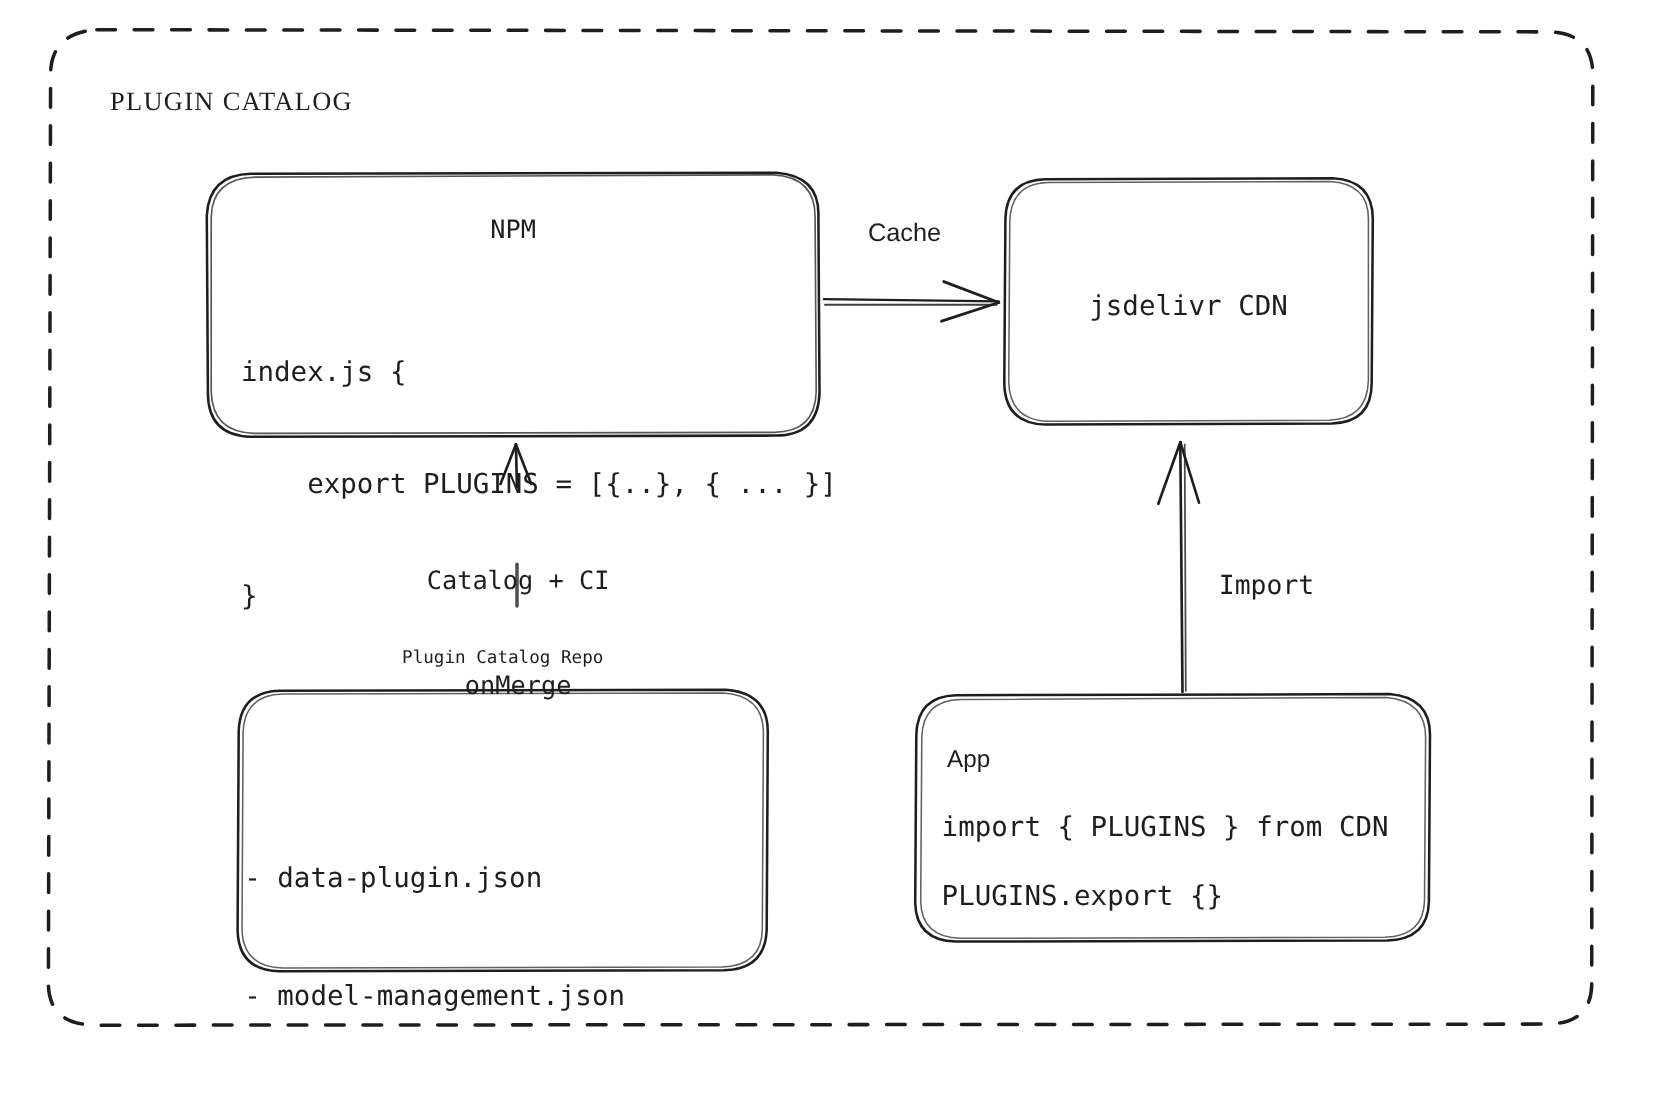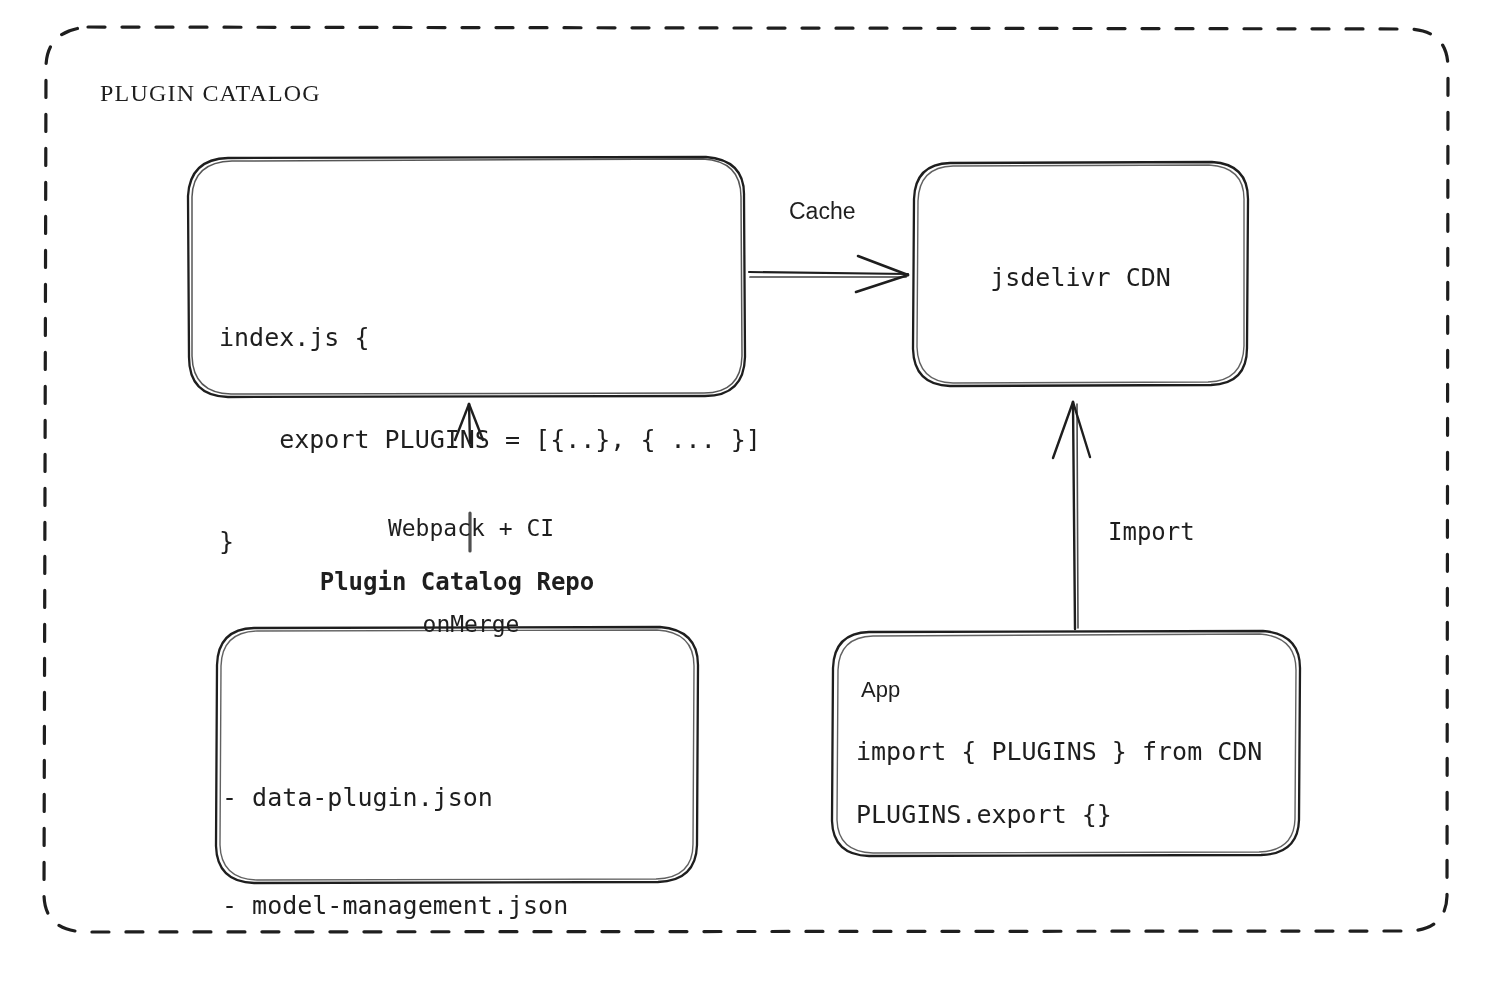--- a/index.html
+++ b/index.html
@@ -78,25 +78,24 @@
     left: 336px;
     top: 448px;
     width: 270px;
     text-align: center;
     font-size: 23px;
     line-height: 32px;
   }
   
   #repo-caption {
     left: 216px;
-    top: 568px;
+    top: 588px;
     width: 482px;
     text-align: center;
-    font-size: 24px;
-    font-weight: bold;
+    font-size: 16px;
   }
   
   #repo-list {
     left: 222px;
     top: 708px;
     font-size: 25px;
     line-height: 36px;
   }
   
   #import-label {
@@ -173,33 +172,34 @@
     <g>
       <path d="M 1073 402 L 1075 629" fill="none" stroke="#1e1e1e" stroke-width="2.4" stroke-linecap="round"></path>
       <path d="M 1077 404 L 1078 628" fill="none" stroke="#1e1e1e" stroke-width="1.6" stroke-linecap="round" opacity="0.8"></path>
       <path d="M 1073 402 L 1053 458" fill="none" stroke="#1e1e1e" stroke-width="2.4" stroke-linecap="round"></path>
       <path d="M 1073 402 L 1090 457" fill="none" stroke="#1e1e1e" stroke-width="2.4" stroke-linecap="round"></path>
     </g>
   </svg>
 
   <div class="txt" id="container-title">PLUGIN CATALOG</div>
 
+  <div class="txt" id="npm-title">NPM</div>
 
   <div class="txt" id="npm-code">
     <div>index.js {</div>
     <div>    export PLUGINS = [{..}, { ... }]</div>
     <div>}</div>
   </div>
 
   <div class="txt" id="cdn-title">jsdelivr CDN</div>
 
   <div class="txt sans" id="cache-label">Cache</div>
 
   <div class="txt" id="webpack-label">
-    <div>Webpack + CI</div>
+    <div>Catalog + CI</div>
     <div>onMerge</div>
   </div>
 
   <div class="txt" id="repo-caption">Plugin Catalog Repo</div>
 
   <div class="txt" id="repo-list">
     <div>- data-plugin.json</div>
     <div>- model-management.json</div>
     <div>...</div>
   </div>

